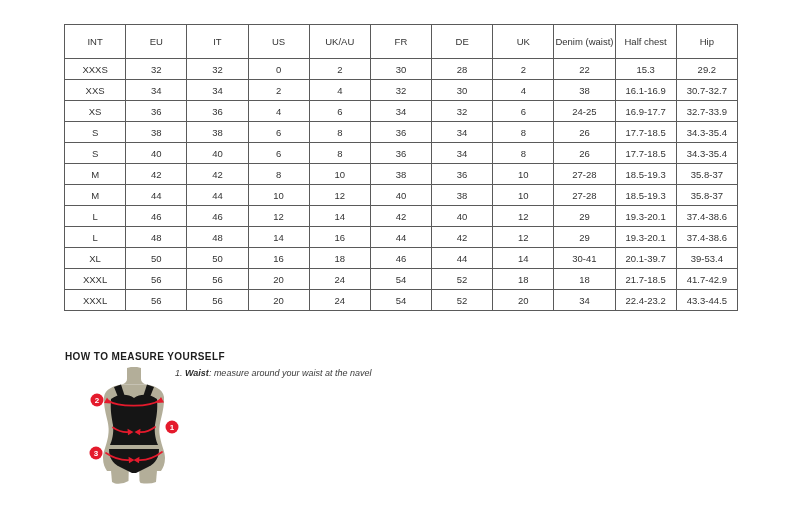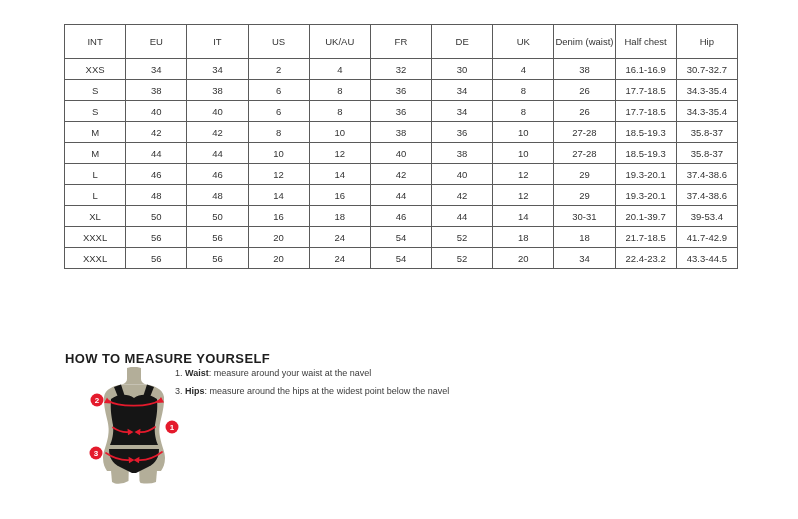--- a/index.html
+++ b/index.html
@@ -37,40 +37,40 @@
     padding: 0;
     overflow: hidden;
     white-space: nowrap;
   }
   .size-table th { height: 34px; margin-left: 48px; }
   .size-table td { height: 21px; }
   .measure-title {
     position: absolute;
     left: 65px;
     top: 351px;
-    font-size: 13px;
+    font-size: 10px;
     font-weight: bold;
     letter-spacing: 0.4px;
     color: #1d1d1d;
   }
   .figure-wrap {
     position: absolute;
     left: 84px;
     top: 367px;
     width: 100px;
     height: 118px;
   }
   .steps {
     position: absolute;
     left: 175px;
     top: 369px;
     font-size: 9px;
     color: #3a3a3a;
   }
-  .step { margin: 0 16px 8px 0; line-height: 9.5px; }
+  .step { margin: 0 16px 8px 0; line-height: 9.5px; font-style: italic; }
   .step .step-label { font-weight: bold; color: #2b2b2b; }
   
   .body-fill { fill: var(--body-color); }
   .garment-fill { fill: var(--garment-color); }
   .red-stroke { stroke: var(--accent); fill: none; stroke-width: 1.7; stroke-linecap: round; }
   .red-fill { fill: var(--accent); }
   .marker-circle { fill: var(--accent); }
   .marker-num {
     fill: #ffffff;
     font-size: 8px;
@@ -92,31 +92,57 @@
         <th>FR</th>
         <th>DE</th>
         <th>UK</th>
         <th>Denim (waist)</th>
         <th>Half chest</th>
         <th>Hip</th>
       </tr>
   </thead>
   <tbody>
       <tr>
+        <td>XXXS</td>
+        <td>32</td>
+        <td>32</td>
+        <td>0</td>
+        <td>2</td>
+        <td>30</td>
+        <td>28</td>
+        <td>2</td>
+        <td>22</td>
+        <td>15.3</td>
+        <td>29.2</td>
+      </tr>
+      <tr>
         <td>XXS</td>
         <td>34</td>
         <td>34</td>
         <td>2</td>
         <td>4</td>
         <td>32</td>
         <td>30</td>
         <td>4</td>
         <td>38</td>
         <td>16.1-16.9</td>
         <td>30.7-32.7</td>
+      </tr>
+      <tr>
+        <td>XS</td>
+        <td>36</td>
+        <td>36</td>
+        <td>4</td>
+        <td>6</td>
+        <td>34</td>
+        <td>32</td>
+        <td>6</td>
+        <td>24-25</td>
+        <td>16.9-17.7</td>
+        <td>32.7-33.9</td>
       </tr>
       <tr>
         <td>S</td>
         <td>38</td>
         <td>38</td>
         <td>6</td>
         <td>8</td>
         <td>36</td>
         <td>34</td>
         <td>8</td>
@@ -191,21 +217,21 @@
       </tr>
       <tr>
         <td>XL</td>
         <td>50</td>
         <td>50</td>
         <td>16</td>
         <td>18</td>
         <td>46</td>
         <td>44</td>
         <td>14</td>
-        <td>30-31</td>
+        <td>30-41</td>
         <td>20.1-39.7</td>
         <td>39-53.4</td>
       </tr>
       <tr>
         <td>XXXL</td>
         <td>56</td>
         <td>56</td>
         <td>20</td>
         <td>24</td>
         <td>54</td>
@@ -263,14 +289,13 @@
     <text class="marker-num" x="13" y="36" text-anchor="middle">2</text>
     <circle class="marker-circle" cx="88" cy="60" r="6.5"></circle>
     <text class="marker-num" x="88" y="63" text-anchor="middle">1</text>
     <circle class="marker-circle" cx="12" cy="86" r="6.5"></circle>
     <text class="marker-num" x="12" y="89" text-anchor="middle">3</text>
   </svg>
 </div>
 
 <div class="steps">
   <div class="step"><span>1.</span> <span class="step-label">Waist</span><span>: measure around your waist at the navel</span></div>
-  <div class="step"><span>3.</span> <span class="step-label">Hips</span><span>: measure around the hips at the widest point below the navel</span></div>
 </div>
 
 </body></html>

